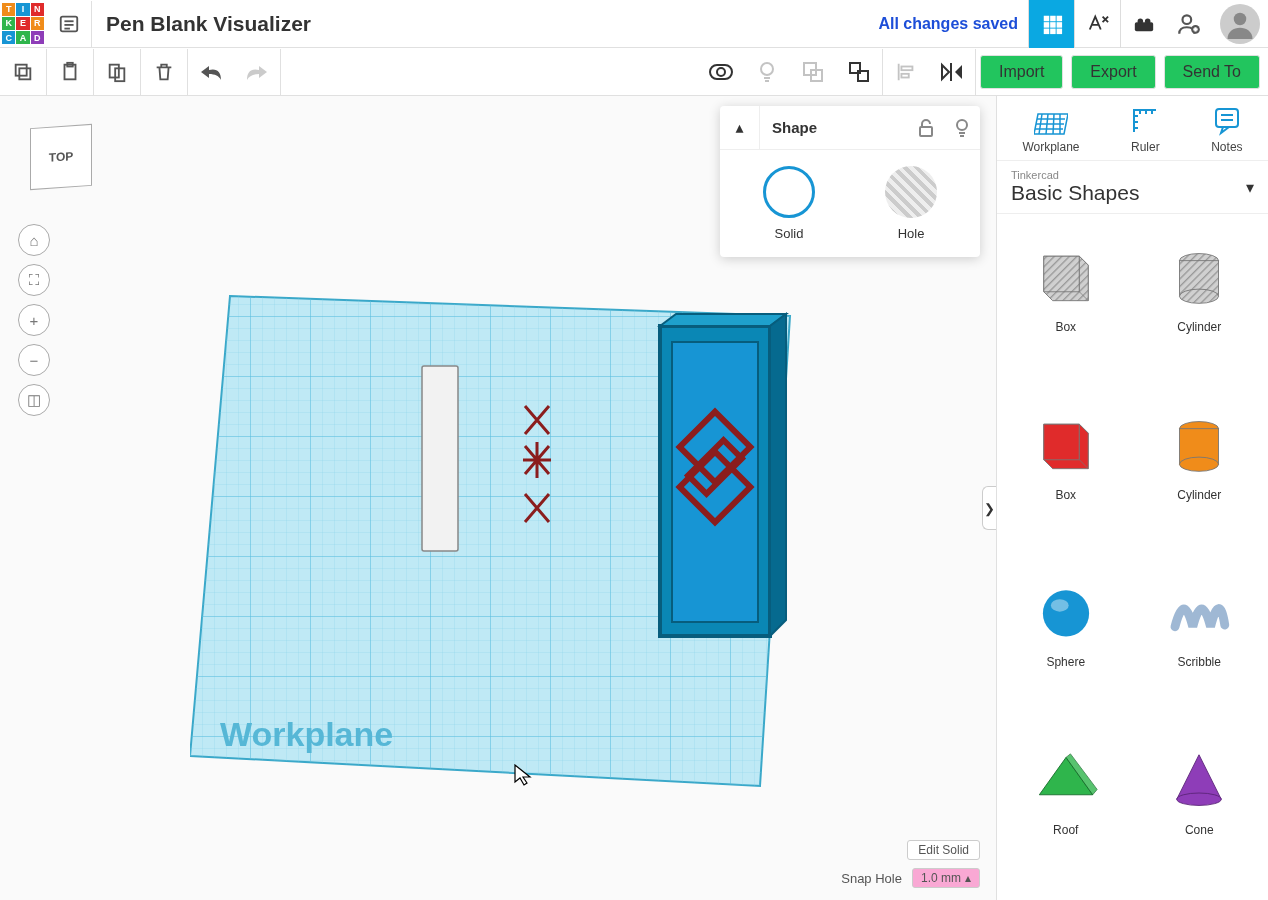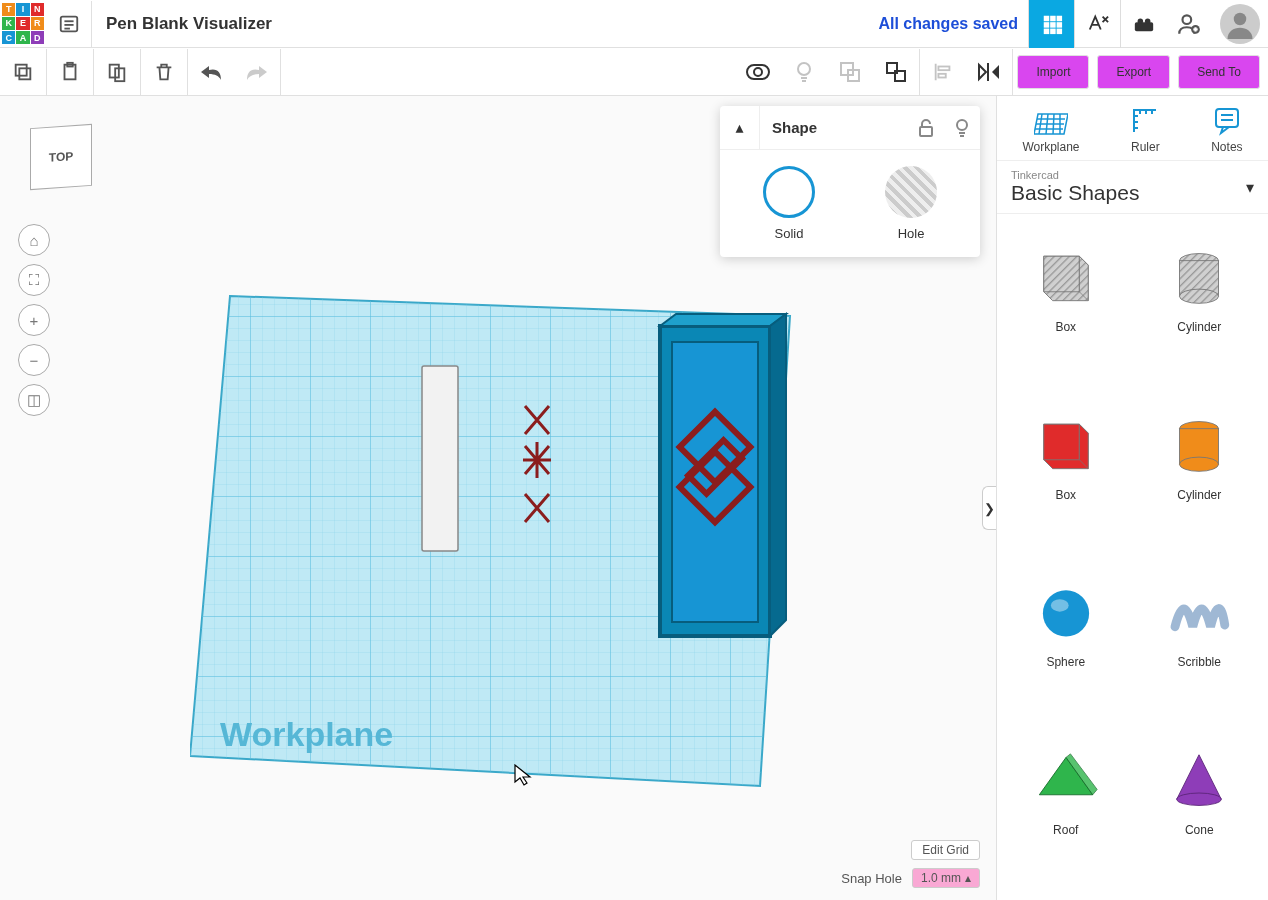--- a/index.html
+++ b/index.html
@@ -1,30 +1,30 @@
 <!DOCTYPE html>
 <html><head>
 <meta charset="utf-8">
 <style>
   * { box-sizing: border-box; margin:0; padding:0; font-family: -apple-system, BlinkMacSystemFont, "Segoe UI", Helvetica, Arial, sans-serif; }
   body { width:1268px; height:900px; overflow:hidden; background:#fff; color:#333; }
   .topbar { height:48px; display:flex; align-items:center; border-bottom:1px solid #e0e0e0; }
   .logo { width:46px; height:46px; display:grid; grid-template-columns:repeat(3,1fr); grid-template-rows:repeat(3,1fr); gap:1px; padding:2px; }
   .logo .c { display:flex; align-items:center; justify-content:center; color:#fff; font-size:9px; font-weight:bold;}
   .doclist-icon { width:46px; height:46px; display:flex; align-items:center; justify-content:center; border-right:1px solid #e0e0e0;}
-  .doc-title { font-size:17px; font-weight:600; padding-left:14px; flex:1; }
+  .doc-title { font-size:21px; font-weight:600; padding-left:14px; flex:1; }
   .save-status { color:#1d4ed8; font-size:16px; font-weight:600; padding-right:10px;}
   .top-tab { width:46px; height:48px; display:flex; align-items:center; justify-content:center; border-left:1px solid #ddd; cursor:pointer;}
   .top-tab.active { background:#0aa8e2; color:#fff;}
   .avatar { width:40px; height:40px; border-radius:50%; background:#ccc; margin:0 8px 0 8px; display:flex; align-items:center; justify-content:center;}
   .toolbar { height:48px; display:flex; align-items:center; border-bottom:1px solid #e0e0e0;}
   .tb-btn { width:46px; height:46px; display:flex; align-items:center; justify-content:center; cursor:pointer; color:#555;}
   .tb-sep { width:1px; height:46px; background:#e0e0e0;}
   .tb-spacer { flex:1;}
-  .tb-action { padding:0 18px; height:34px; display:flex; align-items:center; font-size:12px; background:#d946ef; border:1px solid #e0e0e0; border-radius:3px; margin:0 4px; cursor:pointer; font-weight:500;}
+  .tb-action { padding:0 18px; height:34px; display:flex; align-items:center; font-size:16px; background:#22c55e; border:1px solid #e0e0e0; border-radius:3px; margin:0 4px; cursor:pointer; font-weight:500;}
   .main { display:flex; height:804px; }
   .canvas-wrap { flex:1; position:relative; background:#fafafa; overflow:hidden;}
   .right-panel { width:272px; border-left:1px solid #e0e0e0; display:flex; flex-direction:column; background:#fff;}
   .rp-top { display:flex; justify-content:space-around; padding:10px 0 6px; border-bottom:1px solid #eee;}
   .rp-top-item { display:flex; flex-direction:column; align-items:center; font-size:12px; gap:4px; cursor:pointer; color:#444;}
   .dropdown { padding:8px 14px; border-bottom:1px solid #eee; position:relative;}
   .dd-source { font-size:11px; color:#888;}
   .dd-name { font-size:21px; font-weight:400; }
   .dd-caret { position:absolute; right:14px; top:50%; transform:translateY(-50%);}
   .shape-grid { flex:1; overflow-y:auto; padding:12px 6px; display:grid; grid-template-columns:1fr 1fr; gap:8px;}
@@ -274,21 +274,21 @@
           <span>Solid</span>
         </div>
         <div class="insp-mode">
           <div class="mode-hole"></div>
           <span>Hole</span>
         </div>
       </div>
     </div>
 
     <div class="bottom-ctrl">
-      <div class="tiny-btn" style="position:absolute; right:0; bottom:28px;">Edit Grid</div>
+      <div class="tiny-btn" style="position:absolute; right:0; bottom:28px;">Edit Solid</div>
       <span>Snap Hole</span>
       <div class="snap-sel">
           <span>1.0 mm</span>
           <span>▴</span>
         </div>
     </div>
 
     <div class="handle-tab">❯</div>
   </div>
 

